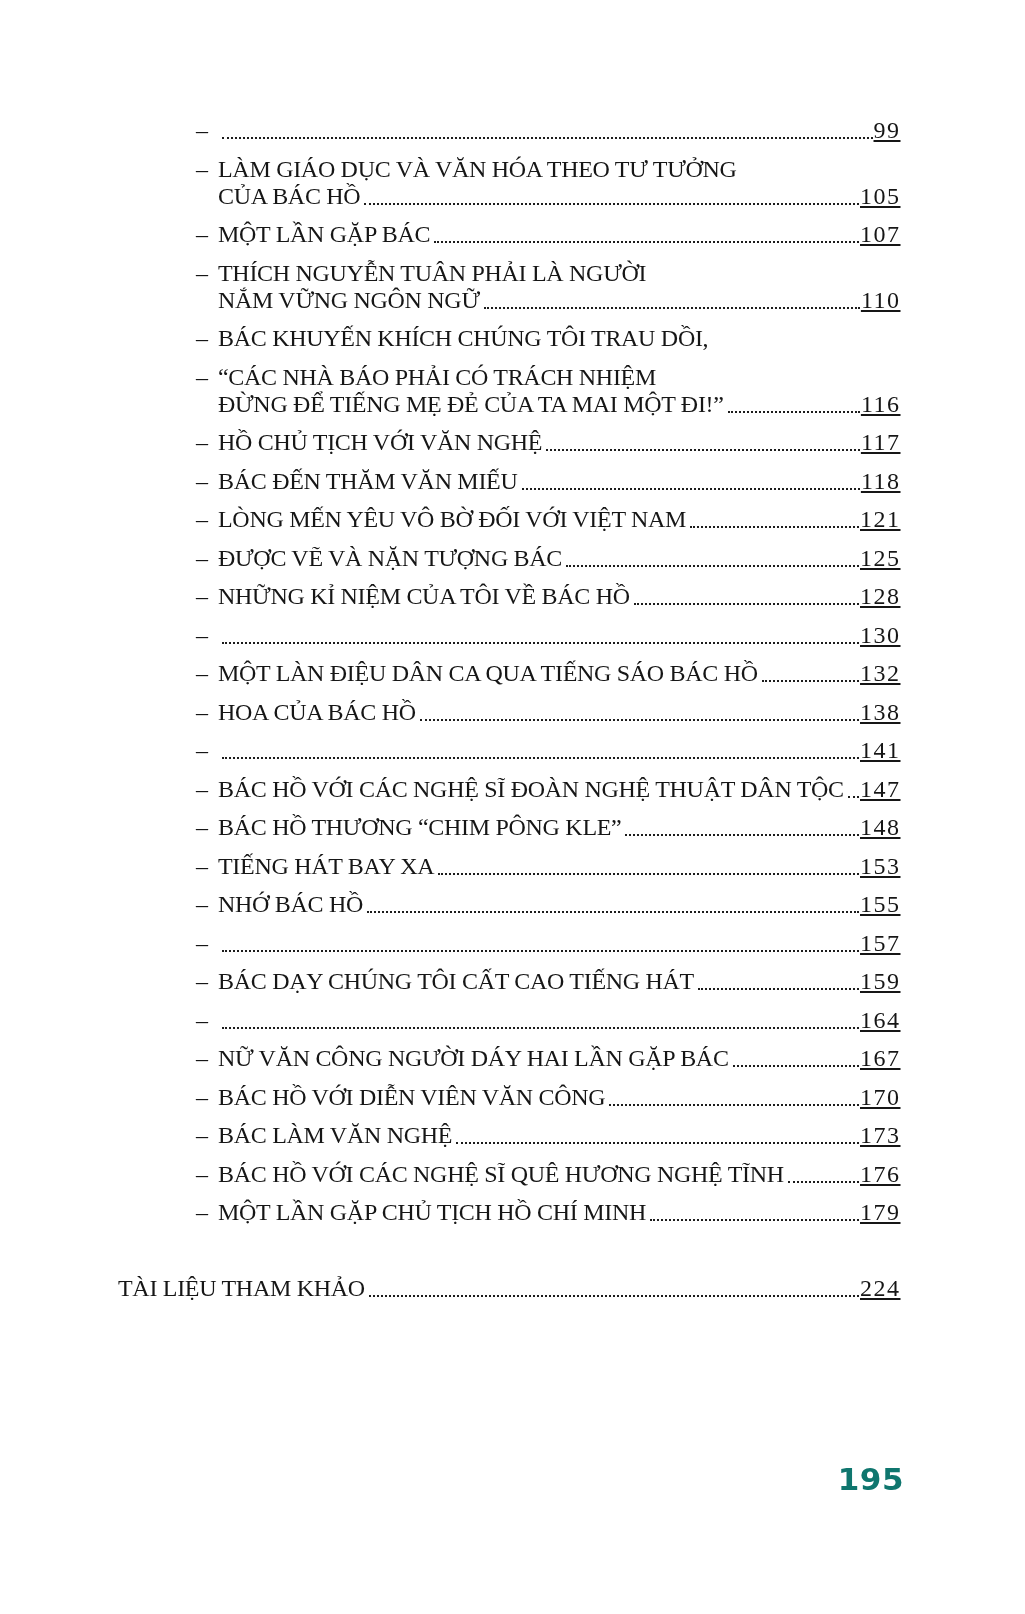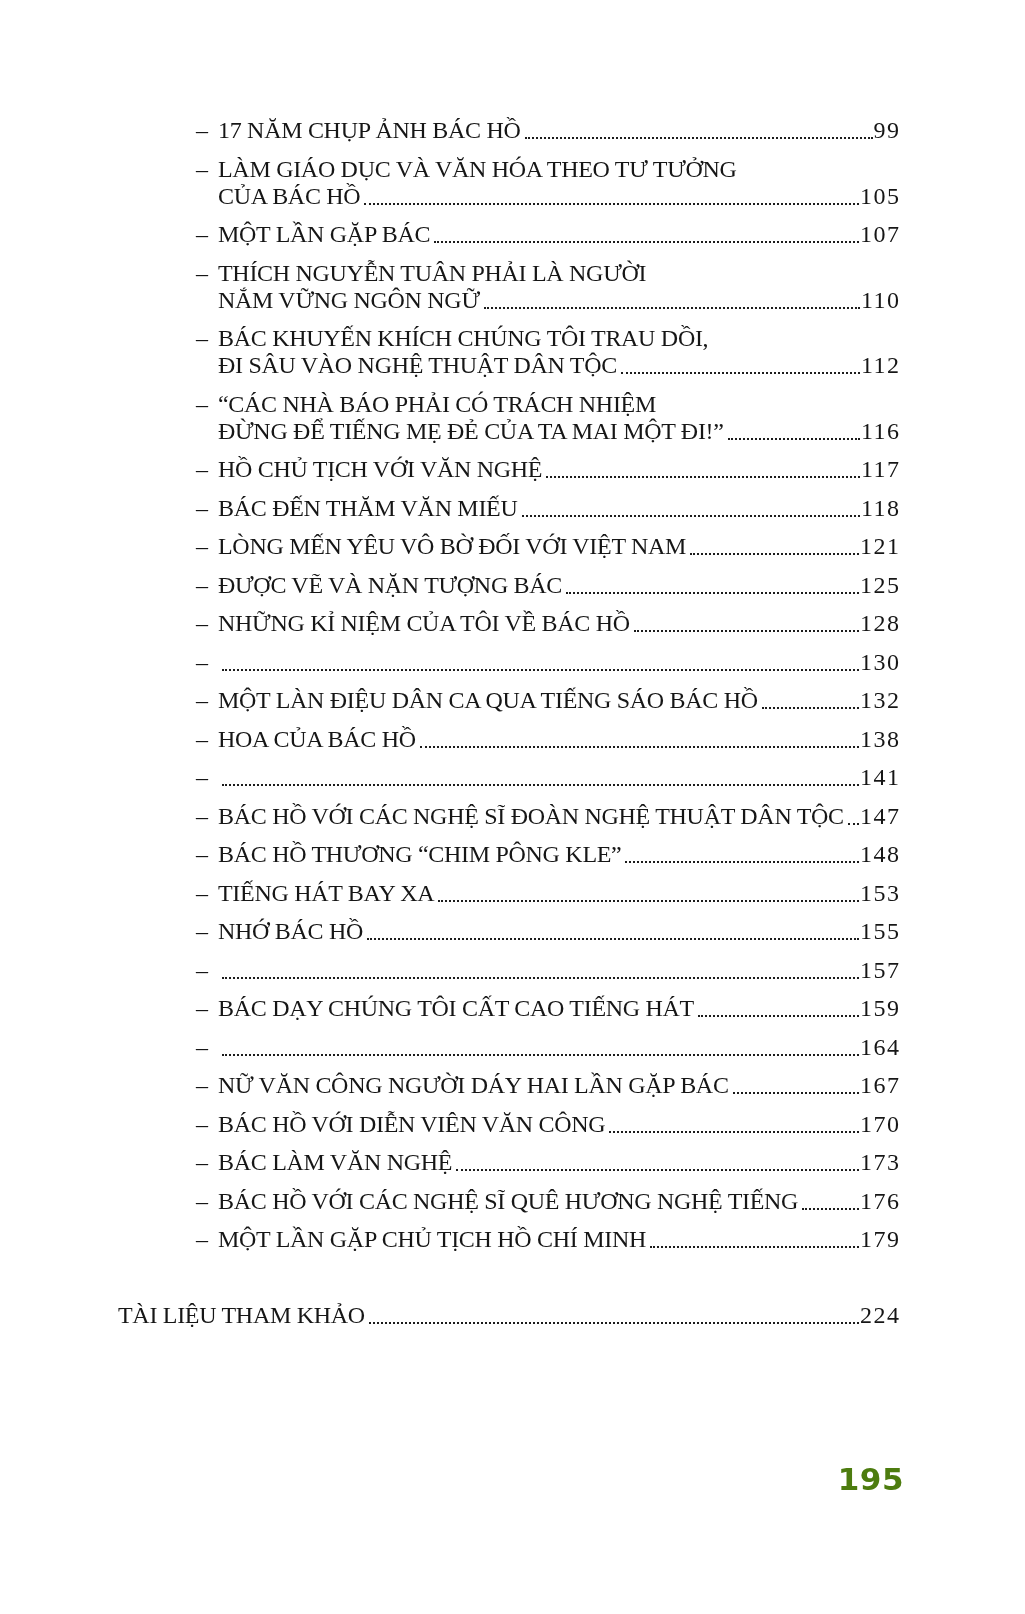--- a/index.html
+++ b/index.html
@@ -47,49 +47,49 @@
     flex: 1 1 auto;
     height: 0;
     border-bottom: 2.6px dotted #1c1c1c;
     margin: 0 1px 5px 4px;
     min-width: 8px;
   }
   .pg {
     flex: 0 0 auto;
     letter-spacing: 1.5px;
     margin-right: -1.5px;
+    text-decoration: underline;
   }
   .reference {
     margin-left: -78px;
     margin-top: 49px;
     align-items: flex-end;
   }
   .folio {
     position: absolute;
     top: 1461px;
     right: 121px;
     font-family: "DejaVu Sans", "Liberation Sans", sans-serif;
     font-weight: 800;
     font-size: 31px;
     letter-spacing: 0.5px;
-    color: #4d7c0f;
+    color: #0f766e;
   }
 </style>
 </head>
 <body>
 
 <div class="page">
 
   <div class="toc">
     <div>
         <div class="entry">
           <span class="dash">–</span>
           <div class="body">
             <div class="leader">
-              <span class="t">17 NĂM CHỤP ẢNH BÁC HỒ</span>
               <span class="dots"></span>
               <span class="pg">99</span>
             </div>
           </div>
         </div>
         <div class="entry">
           <span class="dash">–</span>
           <div class="body">
             <div class="pre">LÀM GIÁO DỤC VÀ VĂN HÓA THEO TƯ TƯỞNG</div>
             <div class="leader">
@@ -117,25 +117,20 @@
               <span class="t">NẮM VỮNG NGÔN NGỮ</span>
               <span class="dots"></span>
               <span class="pg">110</span>
             </div>
           </div>
         </div>
         <div class="entry">
           <span class="dash">–</span>
           <div class="body">
             <div class="pre">BÁC KHUYẾN KHÍCH CHÚNG TÔI TRAU DỒI,</div>
-            <div class="leader">
-              <span class="t">ĐI SÂU VÀO NGHỆ THUẬT DÂN TỘC</span>
-              <span class="dots"></span>
-              <span class="pg">112</span>
-            </div>
           </div>
         </div>
         <div class="entry">
           <span class="dash">–</span>
           <div class="body">
             <div class="pre">“CÁC NHÀ BÁO PHẢI CÓ TRÁCH NHIỆM</div>
             <div class="leader">
               <span class="t">ĐỪNG ĐỂ TIẾNG MẸ ĐẺ CỦA TA MAI MỘT ĐI!”</span>
               <span class="dots"></span>
               <span class="pg">116</span>
@@ -325,21 +320,21 @@
               <span class="t">BÁC LÀM VĂN NGHỆ</span>
               <span class="dots"></span>
               <span class="pg">173</span>
             </div>
           </div>
         </div>
         <div class="entry">
           <span class="dash">–</span>
           <div class="body">
             <div class="leader">
-              <span class="t">BÁC HỒ VỚI CÁC NGHỆ SĨ QUÊ HƯƠNG NGHỆ TIẾNG</span>
+              <span class="t">BÁC HỒ VỚI CÁC NGHỆ SĨ QUÊ HƯƠNG NGHỆ TĨNH</span>
               <span class="dots"></span>
               <span class="pg">176</span>
             </div>
           </div>
         </div>
         <div class="entry">
           <span class="dash">–</span>
           <div class="body">
             <div class="leader">
               <span class="t">MỘT LẦN GẶP CHỦ TỊCH HỒ CHÍ MINH</span>

